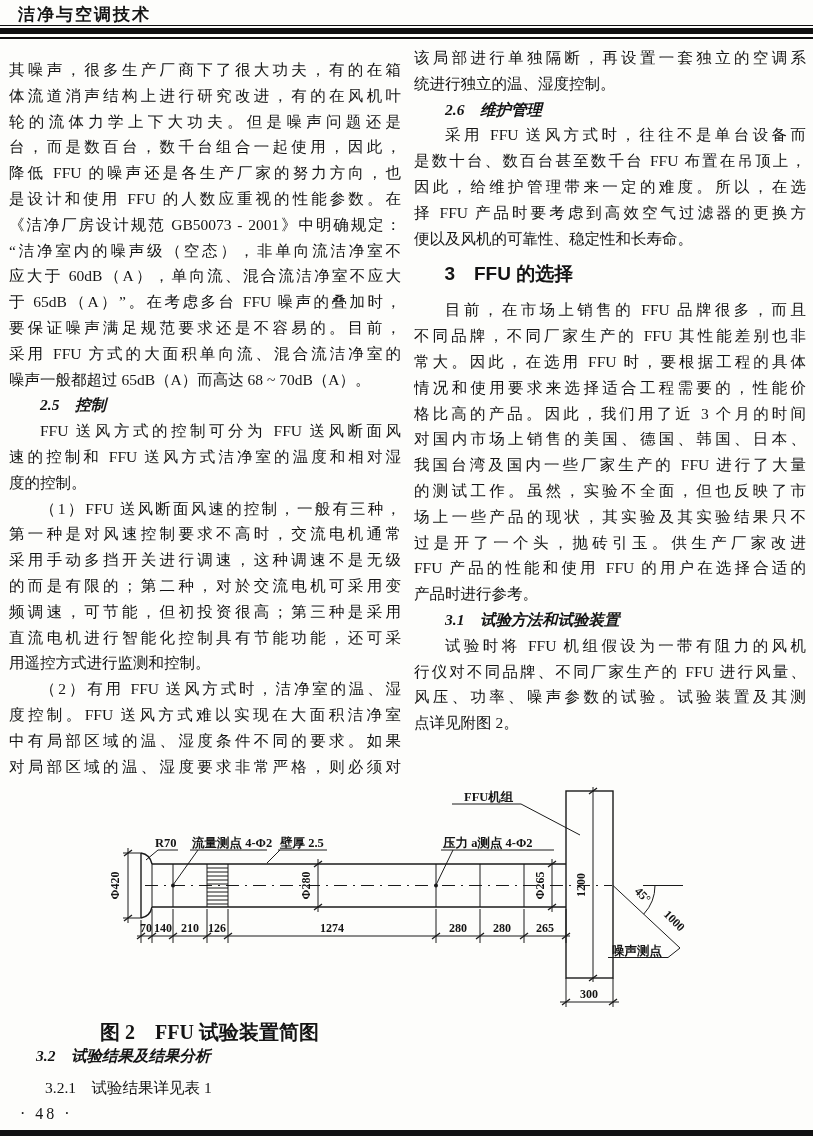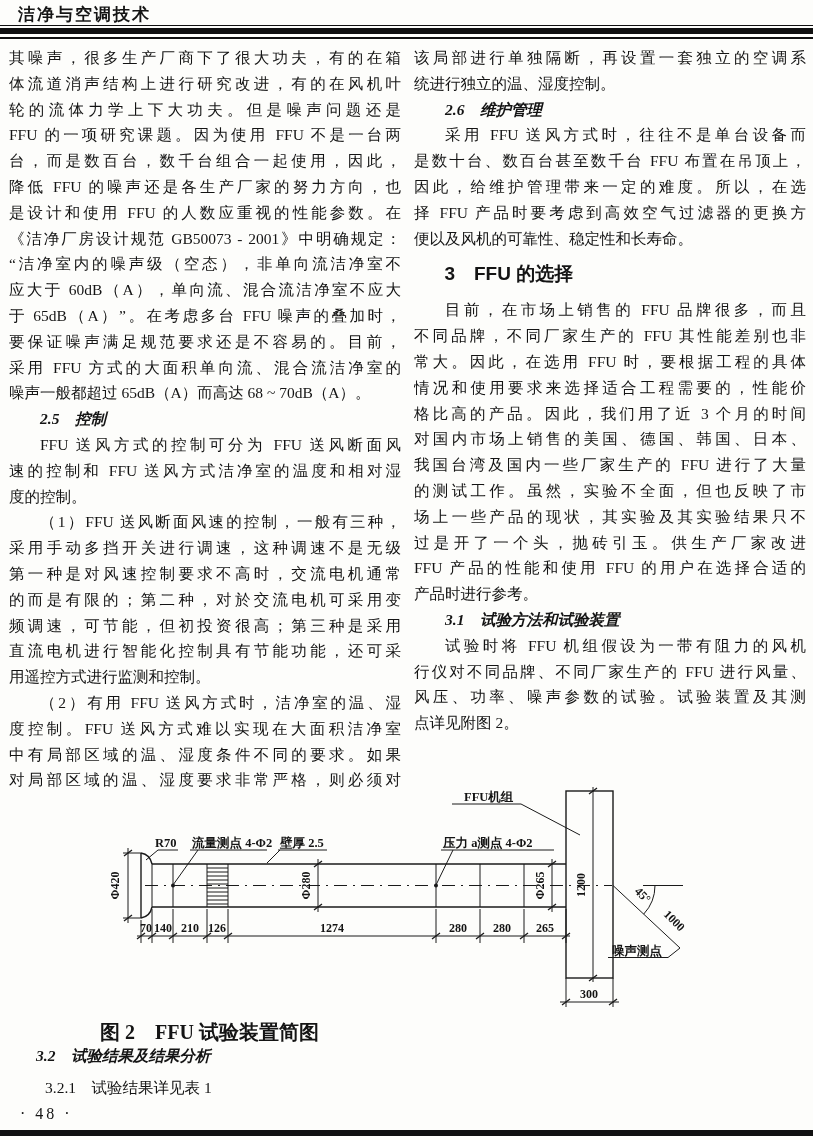--- a/index.html
+++ b/index.html
@@ -12,21 +12,21 @@
   .abs{position:absolute;}
   
   .journal-title{left:18px;top:3px;font-size:17px;font-weight:bold;letter-spacing:2px;}
   .rule{left:0;width:813px;background:#101010;}
   .rule-a{top:25px;height:1px;}
   .rule-b{top:28px;height:6px;}
   .rule-c{top:37px;height:1.5px;}
   .rule-bottom{top:1130px;height:6px;}
   
   .col{position:absolute;top:45px;width:392px;}
-  .col-left{left:9px;}
+  .col-left{left:9px;margin-top:12px;}
   .col-right{left:414px;}
   .tl{
     height:25.8px;line-height:25.8px;font-size:15.5px;
     text-align:justify;text-align-last:justify;text-justify:inter-character;
     overflow:hidden;
   }
   .tl.end{text-align:left;text-align-last:left;}
   .tl.in{text-indent:2em;}
   .h2{height:25.8px;line-height:25.8px;font-size:15.5px;font-weight:bold;font-style:italic;text-indent:2em;}
   .h1{height:46px;line-height:46px;font-size:19px;font-weight:bold;text-indent:1.6em;
@@ -50,38 +50,37 @@
 
 <div class="abs journal-title">洁净与空调技术</div>
 <div class="abs rule rule-a"></div>
 <div class="abs rule rule-b"></div>
 <div class="abs rule rule-c"></div>
 
 <div class="col col-left" id="col-left">
     <div class="tl">其噪声，很多生产厂商下了很大功夫，有的在箱</div>
     <div class="tl">体流道消声结构上进行研究改进，有的在风机叶</div>
     <div class="tl">轮的流体力学上下大功夫。但是噪声问题还是</div>
-    <div class="tl">FFU 的一项研究课题。因为使用 FFU 不是一台两</div>
     <div class="tl">台，而是数百台，数千台组合一起使用，因此，</div>
     <div class="tl">降低 FFU 的噪声还是各生产厂家的努力方向，也</div>
     <div class="tl">是设计和使用 FFU 的人数应重视的性能参数。在</div>
     <div class="tl">《洁净厂房设计规范 GB50073 - 2001》中明确规定：</div>
     <div class="tl">“洁净室内的噪声级（空态），非单向流洁净室不</div>
     <div class="tl">应大于 60dB（A），单向流、混合流洁净室不应大</div>
     <div class="tl">于 65dB（A）”。在考虑多台 FFU 噪声的叠加时，</div>
     <div class="tl">要保证噪声满足规范要求还是不容易的。目前，</div>
     <div class="tl">采用 FFU 方式的大面积单向流、混合流洁净室的</div>
     <div class="tl end">噪声一般都超过 65dB（A）而高达 68 ~ 70dB（A）。</div>
     <div class="h2">2.5　控制</div>
     <div class="tl in">FFU 送风方式的控制可分为 FFU 送风断面风</div>
     <div class="tl">速的控制和 FFU 送风方式洁净室的温度和相对湿</div>
     <div class="tl end">度的控制。</div>
     <div class="tl in">（1）FFU 送风断面风速的控制，一般有三种，</div>
+    <div class="tl">第一种是对风速控制要求不高时，交流电机通常</div>
     <div class="tl">采用手动多挡开关进行调速，这种调速不是无级</div>
-    <div class="tl">第一种是对风速控制要求不高时，交流电机通常</div>
     <div class="tl">的而是有限的；第二种，对於交流电机可采用变</div>
     <div class="tl">频调速，可节能，但初投资很高；第三种是采用</div>
     <div class="tl">直流电机进行智能化控制具有节能功能，还可采</div>
     <div class="tl end">用遥控方式进行监测和控制。</div>
     <div class="tl in">（2）有用 FFU 送风方式时，洁净室的温、湿</div>
     <div class="tl">度控制。FFU 送风方式难以实现在大面积洁净室</div>
     <div class="tl">中有局部区域的温、湿度条件不同的要求。如果</div>
     <div class="tl">对局部区域的温、湿度要求非常严格，则必须对</div>
   </div>
 <div class="col col-right" id="col-right">

